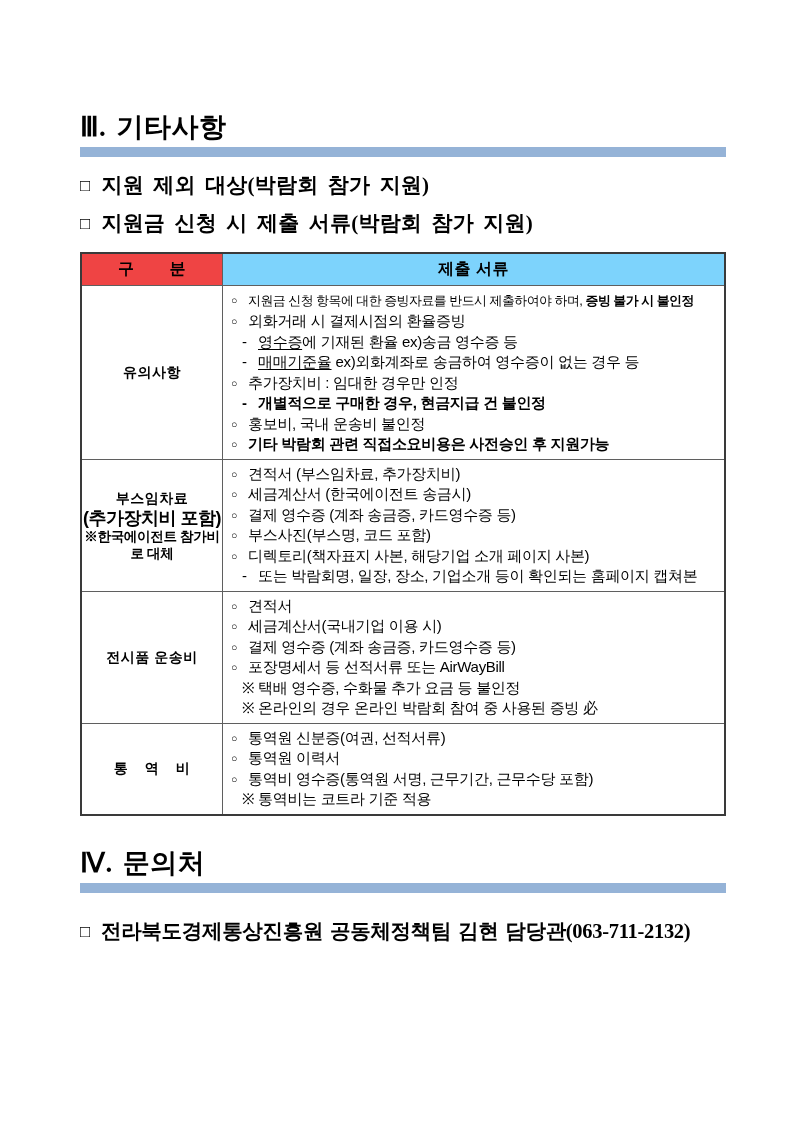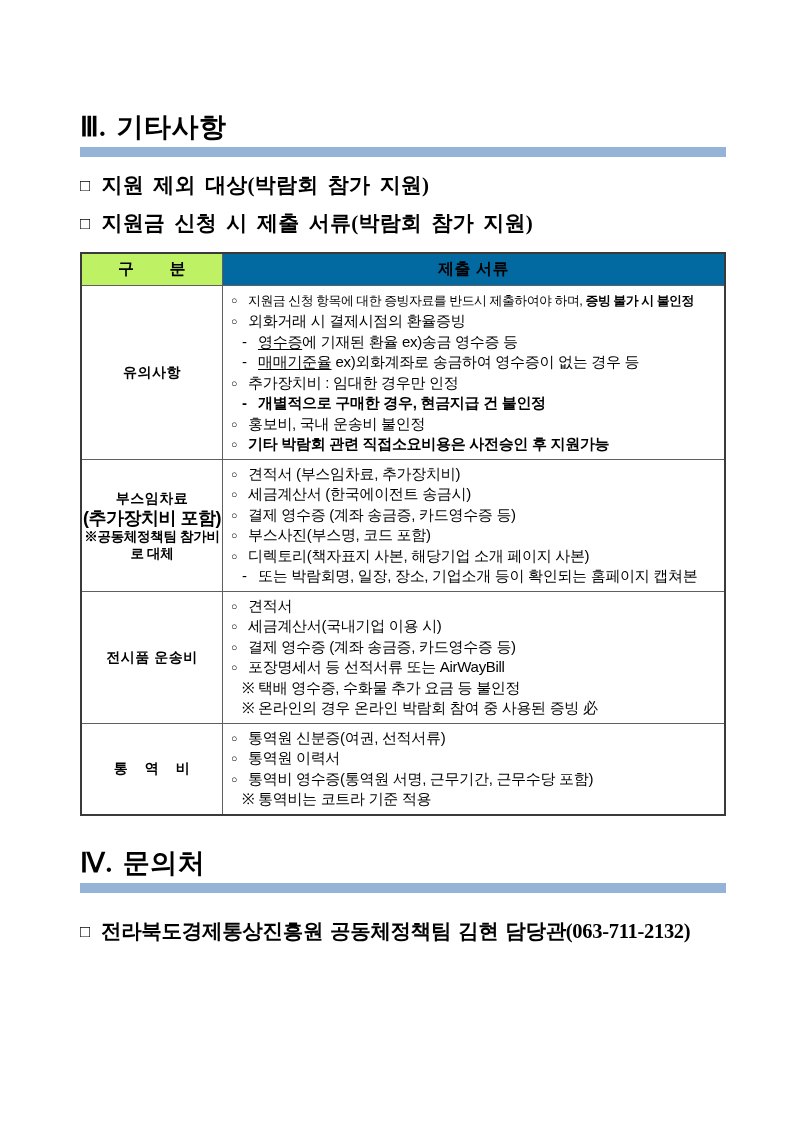--- a/index.html
+++ b/index.html
@@ -105,22 +105,22 @@
   </div>
 
   <div class="sub-h mt-sec">
     <span class="sq">□</span>
     <span>지원금 신청 시 제출 서류(박람회 참가 지원)</span>
   </div>
 
   <table class="doc-table">
     <thead>
       <tr>
-        <th class="col1" style="background: #bef264;">구 분</th>
-        <th style="background: #0369a1;">제출 서류</th>
+        <th class="col1" style="background: #ef4444;">구 분</th>
+        <th style="background: #7dd3fc;">제출 서류</th>
       </tr>
     </thead>
     <tbody>
       <tr>
         <td class="label-cell">
           <div class="lbl">유의사항</div>
         </td>
         <td class="content-cell">
           <div>
               <div class="line fit"><span class="mk mk-circle">○</span><span>지원금 신청 항목에 대한 증빙자료를 반드시 제출하여야 하며, </span><span class="b">증빙 불가 시 불인정</span></div>
@@ -131,21 +131,21 @@
               <div class="line ind1"><span class="mk mk-dash b">-</span><span class="b">개별적으로 구매한 경우, 현금지급 건 불인정</span></div>
               <div class="line"><span class="mk mk-circle">○</span><span>홍보비, 국내 운송비 불인정</span></div>
               <div class="line"><span class="mk mk-circle b">○</span><span class="b">기타 박람회 관련 직접소요비용은 사전승인 후 지원가능</span></div>
             </div>
         </td>
       </tr>
       <tr>
         <td class="label-cell">
           <div class="lbl">부스임차료</div>
           <div class="lbl-sub">(추가장치비 포함)</div>
-          <div class="lbl-note">※공동체정책팀 참가비로 대체</div>
+          <div class="lbl-note">※한국에이전트 참가비로 대체</div>
         </td>
         <td class="content-cell">
           <div>
               <div class="line"><span class="mk mk-circle">○</span><span>견적서 (부스임차료, 추가장치비)</span></div>
               <div class="line"><span class="mk mk-circle">○</span><span>세금계산서 (한국에이전트 송금시)</span></div>
               <div class="line"><span class="mk mk-circle">○</span><span>결제 영수증 (계좌 송금증, 카드영수증 등)</span></div>
               <div class="line"><span class="mk mk-circle">○</span><span>부스사진(부스명, 코드 포함)</span></div>
               <div class="line"><span class="mk mk-circle">○</span><span>디렉토리(책자표지 사본, 해당기업 소개 페이지 사본)</span></div>
               <div class="line ind1"><span class="mk mk-dash">-</span><span>또는 박람회명, 일장, 장소, 기업소개 등이 확인되는 홈페이지 캡쳐본</span></div>
             </div>

